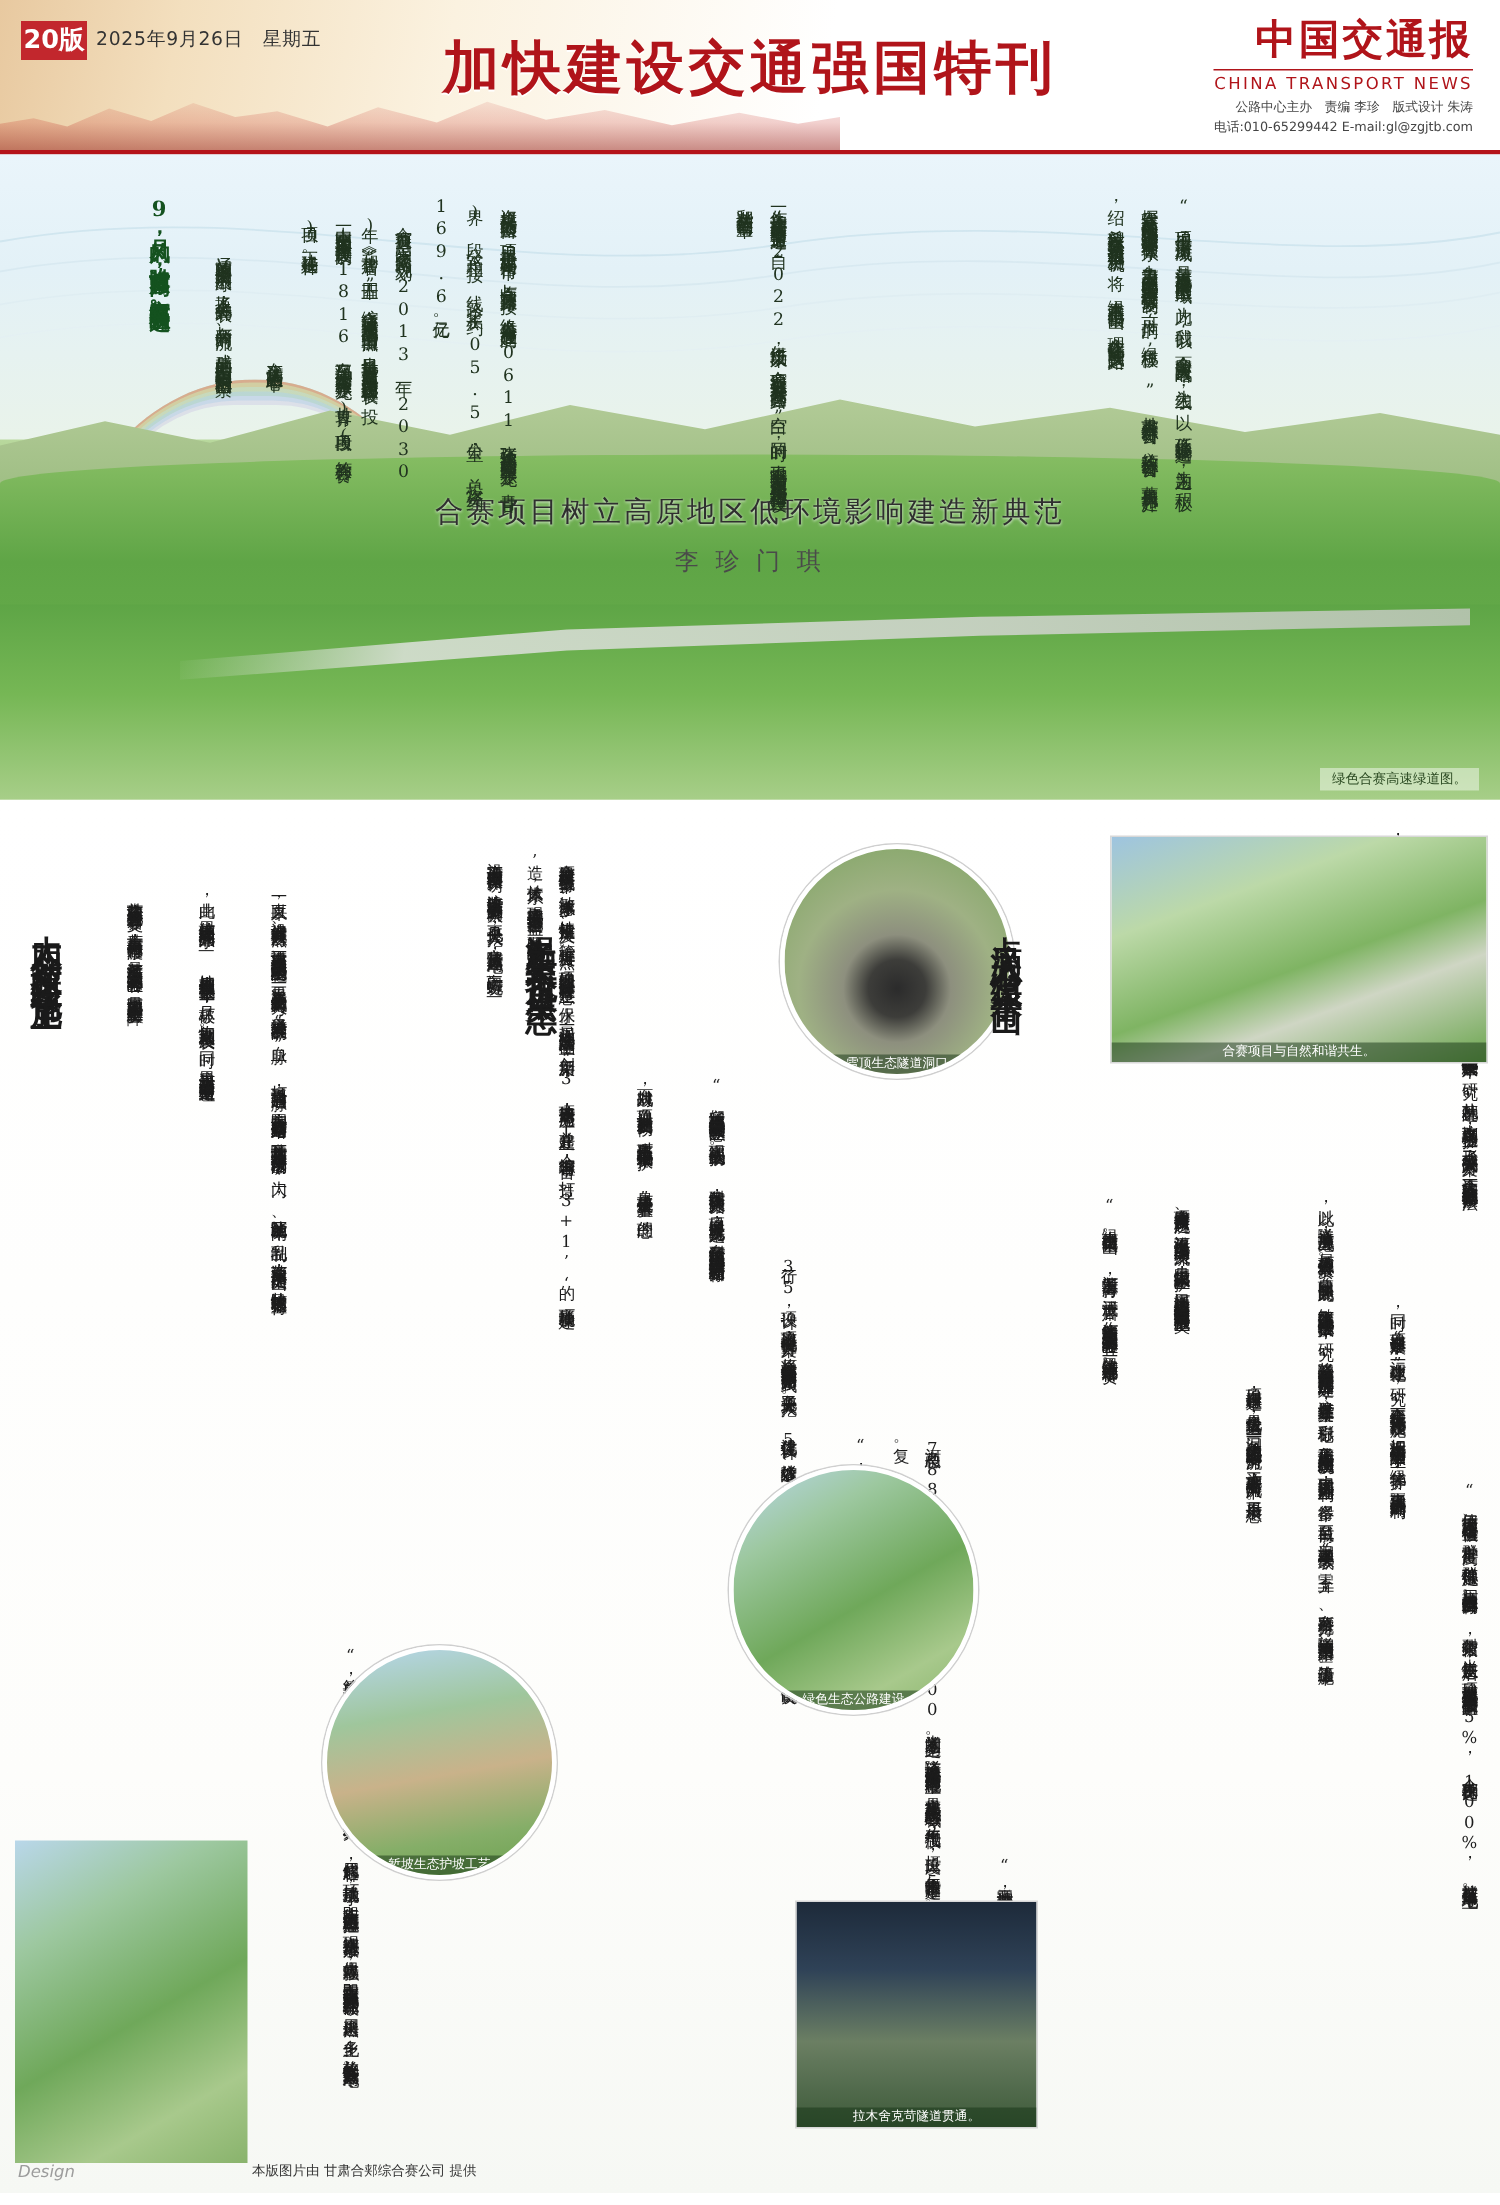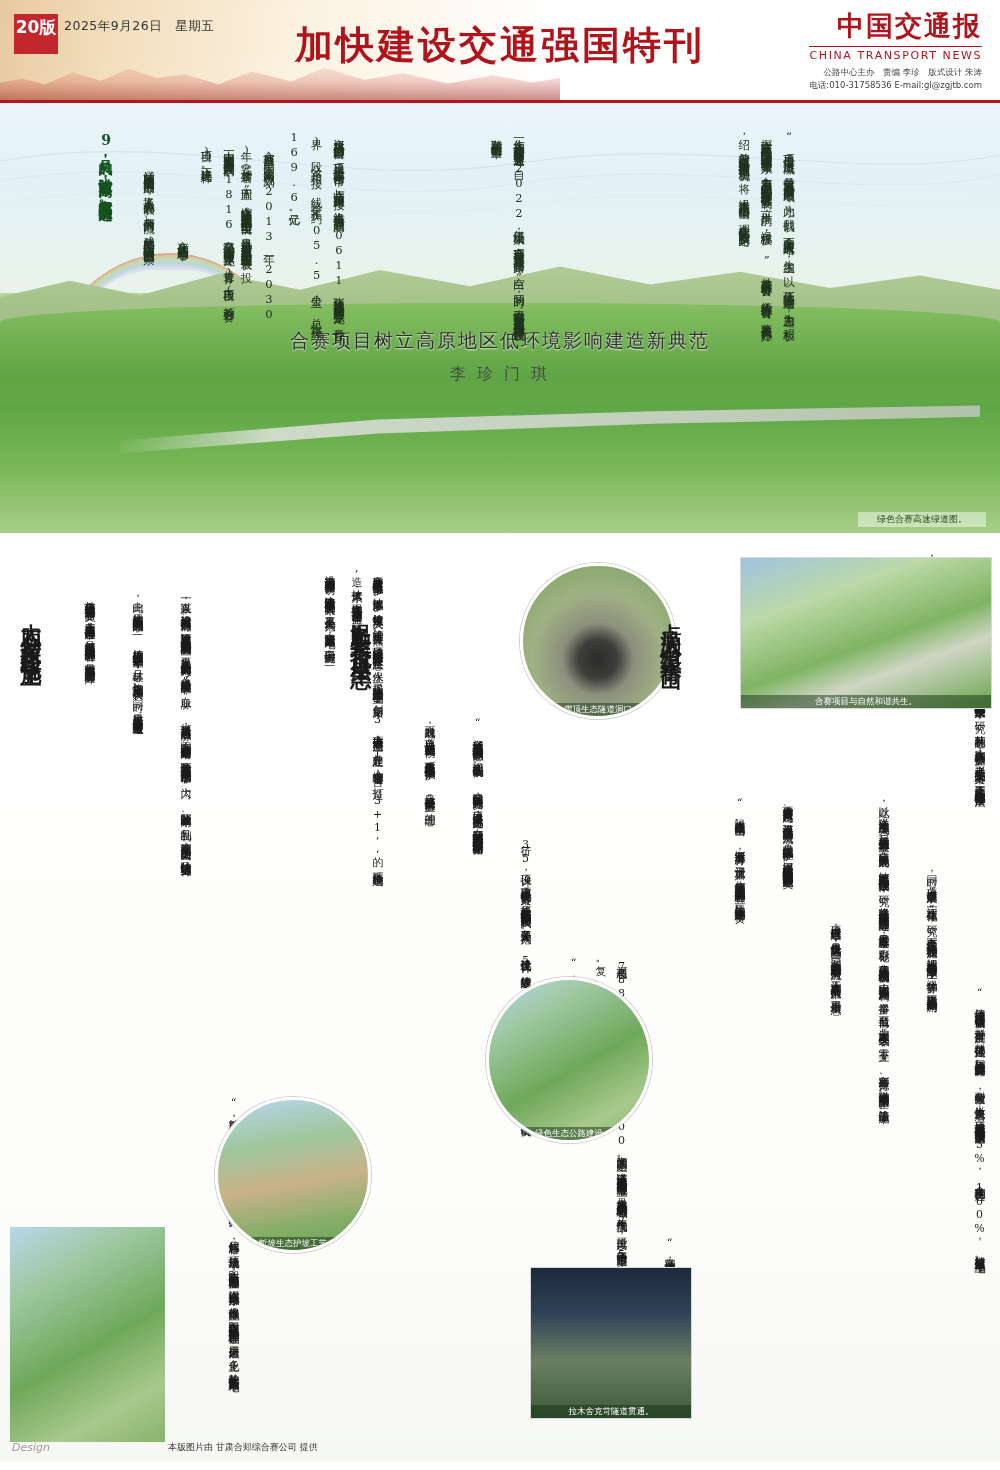--- a/index.html
+++ b/index.html
@@ -13,21 +13,21 @@
 
   
   .masthead{position:absolute;left:0;top:0;width:1000px;height:100px;
     background:linear-gradient(90deg,#f4e7c8 0%,#fdf6e6 20%,#fdf8ee 60%,#ffffff 100%);
     border-bottom:3px solid #b4141a;}
   .mast-grad{position:absolute;left:0;top:0;width:1000px;height:100px;
     background:linear-gradient(100deg,#e8c9a0 0%,#f3dfbe 12%,#fbf2e0 30%,#ffffff 55%,#ffffff 100%);}
   .mast-hills{position:absolute;left:0;bottom:0;width:560px;height:46px;
     background:linear-gradient(180deg,rgba(196,44,36,0) 0%,rgba(196,44,36,.22) 60%,rgba(150,30,24,.5) 100%);
     clip-path:polygon(0 100%,0 62%,4% 54%,8% 66%,13% 40%,18% 58%,23% 32%,28% 52%,33% 44%,39% 66%,45% 38%,52% 60%,58% 30%,65% 56%,72% 42%,80% 64%,88% 46%,95% 62%,100% 52%,100% 100%);}
-  .issue-no{position:absolute;left:14px;top:14px;width:44px;height:40px;background:#c2272d;
+  .issue-no{position:absolute;left:14px;top:14px;width:44px;height:26px;background:#c2272d;
     color:#fff;font-size:17px;font-weight:bold;line-height:26px;text-align:center;letter-spacing:0;}
   .issue-date{position:absolute;left:64px;top:18px;font-size:12.5px;color:#333;letter-spacing:.5px;}
   .special-title{position:absolute;left:0;top:20px;width:1000px;text-align:center;
     font-family:"DejaVu Serif","Liberation Serif",serif;font-weight:bold;font-size:38px;color:#b0141a;
     letter-spacing:3px;text-shadow:0 1px 0 #fff;}
   .brand{position:absolute;right:18px;top:8px;text-align:right;}
   .brand-cn{font-family:Liberation Serif, serif;font-size:27px;font-weight:bold;color:#b0141a;letter-spacing:2px;}
   .brand-en{font-size:11px;color:#b0141a;letter-spacing:1.6px;margin-top:2px;border-top:1px solid #b0141a;padding-top:2px;}
   .brand-meta{font-size:8.5px;color:#444;margin-top:4px;line-height:1.5;}
 
@@ -59,21 +59,21 @@
       inset 0 0 0 14px rgba(110,170,225,.24),
       inset 0 0 0 17px rgba(150,120,210,.2);
     opacity:.75;}
   .hero-title{position:absolute;left:0;top:215px;width:1000px;text-align:center;}
   .hero-title .main{font-family:"DejaVu Serif","Liberation Serif",serif;font-size:52px;font-weight:bold;
     color:#1f7a34;letter-spacing:10px;text-shadow:0 2px 3px rgba(255,255,255,.8);}
   .hero-title .sub{font-family:"DejaVu Serif","Liberation Serif",serif;font-size:19px;color:#2f2f2f;
     letter-spacing:2px;margin-top:10px;text-shadow:0 1px 2px rgba(255,255,255,.9);}
   .hero-title .byline{font-size:16px;color:#4a4a4a;letter-spacing:3px;margin-top:10px;}
   .hero-caption{position:absolute;right:14px;bottom:6px;font-size:9px;color:#2b4a22;
-    background:rgba(255,255,255,.45);padding:1px 19px;}
+    background:rgba(255,255,255,.45);padding:1px 8px;}
 
   
   .topcols{position:absolute;left:0;top:112px;width:1000px;height:200px;}
   .vcol{position:absolute;writing-mode:vertical-rl;text-orientation:upright;
     font-family:"DejaVu Serif","Liberation Serif",serif;font-size:11.5px;line-height:1.95;color:#20331f;
     letter-spacing:1px;text-align:justify;}
   .vcol.lead{font-size:14px;font-weight:bold;color:#14521f;line-height:2.1;}
 
   
   .body-area{position:absolute;left:0;top:537px;width:1000px;height:925px;
@@ -108,21 +108,21 @@
     <div class="mast-grad"></div>
     <div class="mast-hills"></div>
     <div class="issue-no">20版</div>
     <div class="issue-date">2025年9月26日　星期五</div>
     <div class="special-title">加快建设交通强国特刊</div>
     <div class="brand">
       <div class="brand-cn">中国交通报</div>
       <div class="brand-en">CHINA TRANSPORT NEWS</div>
       <div class="brand-meta">
         <div>公路中心主办　责编 李珍　版式设计 朱涛</div>
-        <div>电话:010-31758536 E-mail:gl@zgjtb.com</div>
+        <div>电话:010-65299442 E-mail:gl@zgjtb.com</div>
       </div>
     </div>
   </div>
 
   <div class="hero">
     <div class="sky"></div>
     <svg class="sky-lines" viewBox="0 0 1000 150" preserveAspectRatio="none">
       <path d="M0,40 C180,8 340,70 520,42 C700,14 860,62 1000,34" fill="none" stroke="#bcd9e6" stroke-width="1.2"></path>
       <path d="M0,60 C180,28 340,92 520,62 C700,34 860,84 1000,54" fill="none" stroke="#cfe3ec" stroke-width="1.2"></path>
       <path d="M0,82 C180,50 340,112 520,84 C700,56 860,104 1000,74" fill="none" stroke="#dcebf1" stroke-width="1.2"></path>

